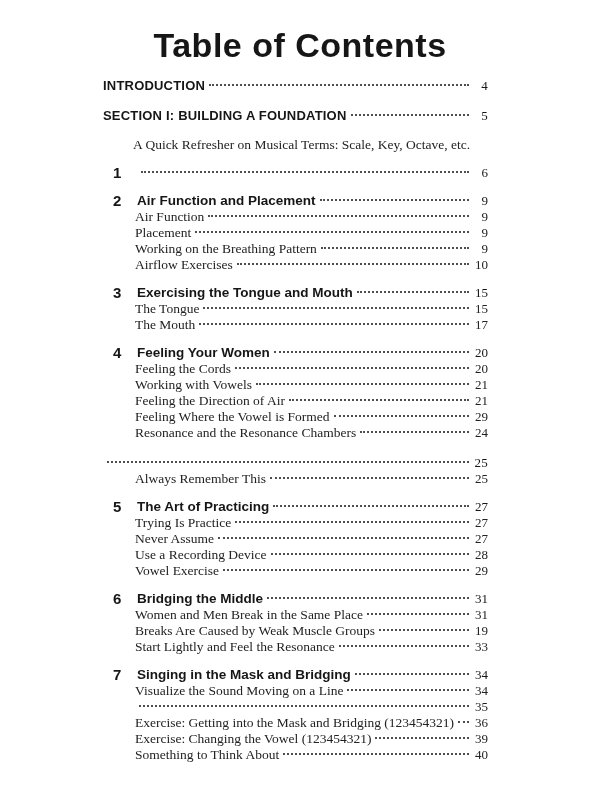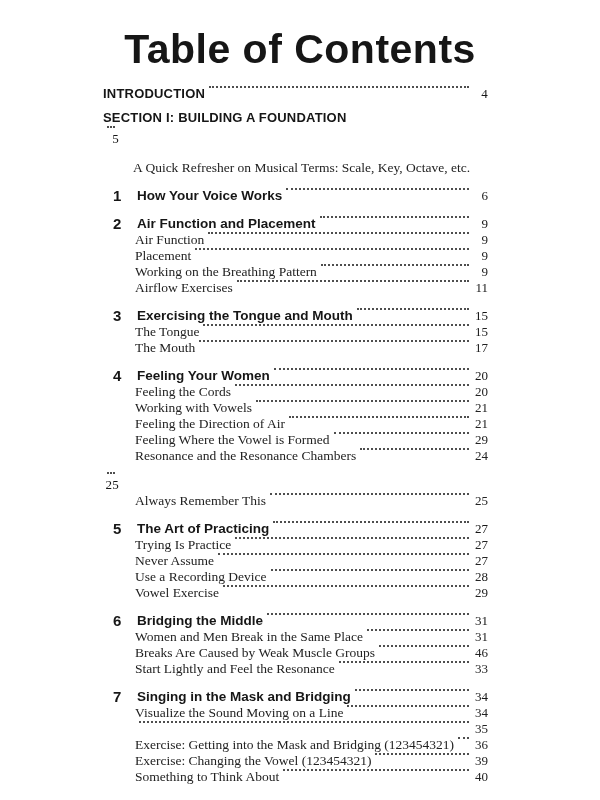--- a/index.html
+++ b/index.html
@@ -14,31 +14,31 @@
     background: #ffffff;
     color: #1f1f1f;
     overflow: hidden;
   }
   .title {
     padding-top: 26px;
     padding-bottom: 11px;
     text-align: center;
     font-family: "Liberation Sans", sans-serif;
     font-weight: bold;
-    font-size: 41px;
+    font-size: 34px;
     letter-spacing: 0.5px;
     color: #161616;
   }
   .toc {
     margin-left: 103px;
     width: 385px;
   }
   .row {
     display: flex;
-    align-items: flex-start;
+    align-items: center;
     line-height: 16px;
     font-size: 13.5px;
     font-family: "Liberation Serif", serif;
     color: #222;
   }
   .row .label {
     white-space: nowrap;
   }
   .dots {
     flex: 1;
@@ -56,21 +56,21 @@
   }
   .row-intro,
   .row-section {
     font-family: "Liberation Sans", sans-serif;
     font-weight: bold;
     font-size: 13px;
     letter-spacing: 0.2px;
     color: #161616;
   }
   .row-intro   { margin-top: 2px; }
-  .row-section { margin-top: 8px; flex-direction: column; }
+  .row-section { margin-top: 14px; }
   .row-note {
     margin-top: 13px;
     padding-left: 30px;
   }
   .row-chapter {
     margin-top: 12px;
     font-family: "Liberation Sans", sans-serif;
     font-weight: bold;
     font-size: 13.5px;
     color: #161616;
@@ -99,21 +99,20 @@
       <div class="row row-section">
         <span class="label">SECTION I: BUILDING A FOUNDATION</span>
         <span class="dots"></span>
         <span class="pagenum">5</span>
       </div>
       <div class="row row-note">
         <span class="label">A Quick Refresher on Musical Terms: Scale, Key, Octave, etc.</span>
       </div>
       <div class="row row-chapter">
         <span class="num">1</span>
-        <span class="label">How Your Voice Works</span>
         <span class="dots"></span>
         <span class="pagenum">6</span>
       </div>
       <div class="row row-chapter">
         <span class="num">2</span>
         <span class="label">Air Function and Placement</span>
         <span class="dots"></span>
         <span class="pagenum">9</span>
       </div>
       <div class="row row-sub">
@@ -127,21 +126,21 @@
         <span class="pagenum">9</span>
       </div>
       <div class="row row-sub">
         <span class="label">Working on the Breathing Pattern</span>
         <span class="dots"></span>
         <span class="pagenum">9</span>
       </div>
       <div class="row row-sub">
         <span class="label">Airflow Exercises</span>
         <span class="dots"></span>
-        <span class="pagenum">11</span>
+        <span class="pagenum">10</span>
       </div>
       <div class="row row-chapter">
         <span class="num">3</span>
         <span class="label">Exercising the Tongue and Mouth</span>
         <span class="dots"></span>
         <span class="pagenum">15</span>
       </div>
       <div class="row row-sub">
         <span class="label">The Tongue</span>
         <span class="dots"></span>
@@ -225,21 +224,21 @@
         <span class="pagenum">31</span>
       </div>
       <div class="row row-sub">
         <span class="label">Women and Men Break in the Same Place</span>
         <span class="dots"></span>
         <span class="pagenum">31</span>
       </div>
       <div class="row row-sub">
         <span class="label">Breaks Are Caused by Weak Muscle Groups</span>
         <span class="dots"></span>
-        <span class="pagenum">46</span>
+        <span class="pagenum">19</span>
       </div>
       <div class="row row-sub">
         <span class="label">Start Lightly and Feel the Resonance</span>
         <span class="dots"></span>
         <span class="pagenum">33</span>
       </div>
       <div class="row row-chapter">
         <span class="num">7</span>
         <span class="label">Singing in the Mask and Bridging</span>
         <span class="dots"></span>

